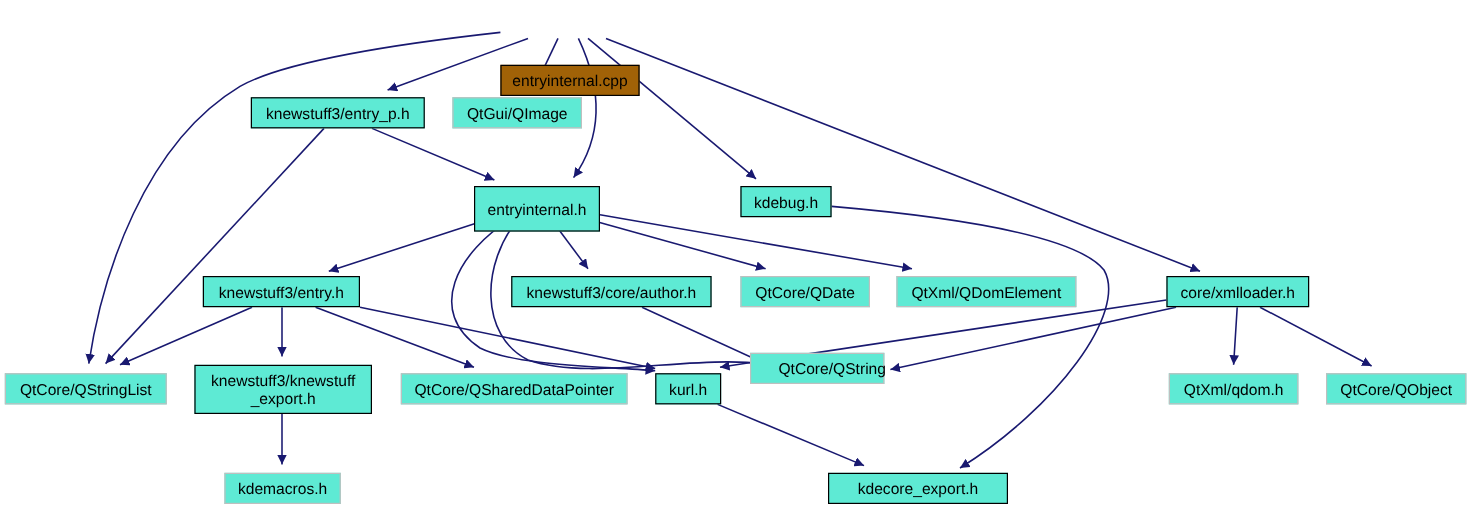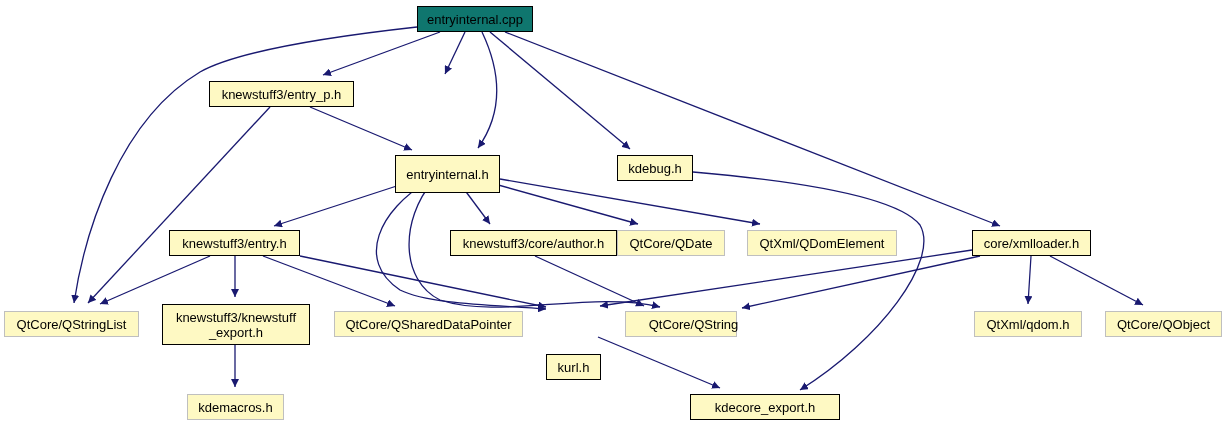--- a/index.html
+++ b/index.html
@@ -1,21 +1,21 @@
 <!DOCTYPE html>
 <html><head>
 <meta charset="utf-8">
 <style>
   html, body { margin: 0; padding: 0; background: #ffffff; }
   body { width: 1227px; height: 425px; position: relative; overflow: hidden; font-family: "Liberation Sans", sans-serif; }
   #graph { position: absolute; left: 0; top: 0; width: 1227px; height: 425px; }
-  .node { position: absolute; box-sizing: border-box; background: #fef9c3; display: flex; align-items: center; justify-content: center; text-align: center; font-size: 13px; line-height: 15px; color: #000000; white-space: pre-line; }
+  .node { position: absolute; box-sizing: border-box; background: #5eead4; display: flex; align-items: center; justify-content: center; text-align: center; font-size: 13px; line-height: 15px; color: #000000; white-space: pre-line; }
   .node.solid { border: 1.5px solid #000000; }
   .node.gray { border: 1.5px solid #bfbfbf; }
-  .node.root { background: #0f766e; border: 1.5px solid #000000; }
+  .node.root { background: #a16207; border: 1.5px solid #000000; margin-top: 48px; }
   svg { position: absolute; left: 0; top: 0; }
 </style>
 </head>
 <body>
 
 <div id="graph">
   <svg id="edges" width="1227" height="425">
       <defs>
         <marker id="arrowhead" viewBox="0 0 10 10" refX="10" refY="5" markerWidth="8" markerHeight="8" markerUnits="userSpaceOnUse" orient="auto">
           <path d="M0,0 L10,5 L0,10 z" fill="#191970"></path>
@@ -44,30 +44,31 @@
       <path d="M972,250 L600,306" fill="none" stroke="#191970" stroke-width="1.3" marker-end="url(#arrowhead)"></path>
       <path d="M980,256 L742,308" fill="none" stroke="#191970" stroke-width="1.3" marker-end="url(#arrowhead)"></path>
       <path d="M1031,256 L1028,304" fill="none" stroke="#191970" stroke-width="1.3" marker-end="url(#arrowhead)"></path>
       <path d="M1050,256 L1143,305" fill="none" stroke="#191970" stroke-width="1.3" marker-end="url(#arrowhead)"></path>
       <path d="M235,345 L235,387" fill="none" stroke="#191970" stroke-width="1.3" marker-end="url(#arrowhead)"></path>
       <path d="M598,337 L720,388" fill="none" stroke="#191970" stroke-width="1.3" marker-end="url(#arrowhead)"></path>
     </svg>
 
   <div class="node root" style="left:417px;top:6px;width:116px;height:26px;"><span>entryinternal.cpp</span></div>
   <div class="node solid" style="left:209px;top:81px;width:145px;height:26px;"><span>knewstuff3/entry_p.h</span></div>
+  <div class="node gray" style="left:377px;top:81px;width:108px;height:26px;"><span>QtGui/QImage</span></div>
   <div class="node solid" style="left:395px;top:155px;width:105px;height:38px;"><span>entryinternal.h</span></div>
   <div class="node solid" style="left:617px;top:155px;width:76px;height:26px;"><span>kdebug.h</span></div>
   <div class="node solid" style="left:169px;top:230px;width:131px;height:26px;"><span>knewstuff3/entry.h</span></div>
-  <div class="node solid" style="left:426px;top:230px;width:167px;height:26px;margin-left:24px;"><span>knewstuff3/core/author.h</span></div>
+  <div class="node solid" style="left:426px;top:230px;width:167px;height:26px;"><span>knewstuff3/core/author.h</span></div>
   <div class="node gray" style="left:617px;top:230px;width:108px;height:26px;"><span>QtCore/QDate</span></div>
   <div class="node gray" style="left:747px;top:230px;width:150px;height:26px;"><span>QtXml/QDomElement</span></div>
   <div class="node solid" style="left:972px;top:230px;width:119px;height:26px;"><span>core/xmlloader.h</span></div>
   <div class="node gray" style="left:4px;top:311px;width:135px;height:26px;"><span>QtCore/QStringList</span></div>
   <div class="node solid" style="left:162px;top:304px;width:148px;height:41px;"><span>knewstuff3/knewstuff
 _export.h</span></div>
   <div class="node gray" style="left:334px;top:311px;width:189px;height:26px;"><span>QtCore/QSharedDataPointer</span></div>
-  <div class="node solid" style="left:546px;top:311px;width:55px;height:26px;margin-top:43px;"><span>kurl.h</span></div>
-  <div class="node gray" style="left:625px;top:311px;width:112px;height:26px;padding-left:25px;"><span>QtCore/QString</span></div>
+  <div class="node solid" style="left:546px;top:311px;width:55px;height:26px;"><span>kurl.h</span></div>
+  <div class="node gray" style="left:625px;top:294px;width:112px;height:26px;padding-left:25px;"><span>QtCore/QString</span></div>
   <div class="node gray" style="left:974px;top:311px;width:108px;height:26px;"><span>QtXml/qdom.h</span></div>
   <div class="node gray" style="left:1105px;top:311px;width:117px;height:26px;"><span>QtCore/QObject</span></div>
   <div class="node gray" style="left:187px;top:394px;width:97px;height:26px;"><span>kdemacros.h</span></div>
   <div class="node solid" style="left:690px;top:394px;width:150px;height:26px;"><span>kdecore_export.h</span></div>
 </div>
 
 </body></html>

